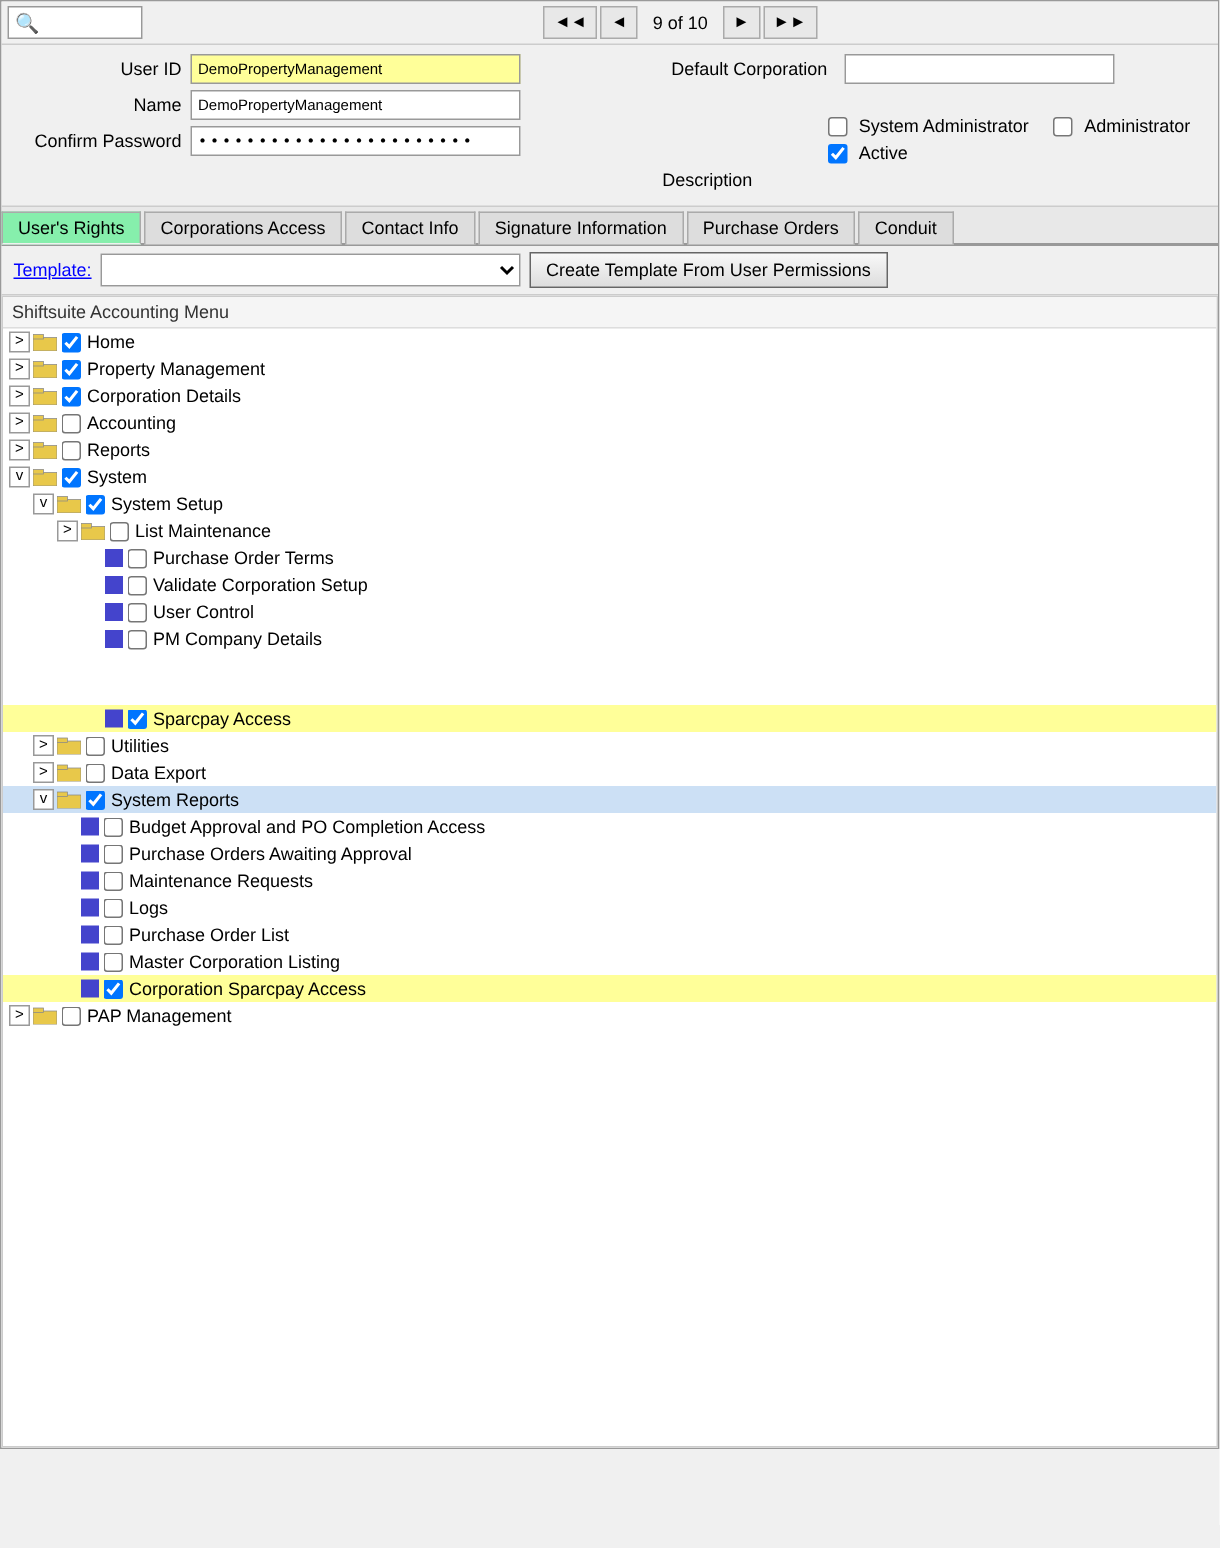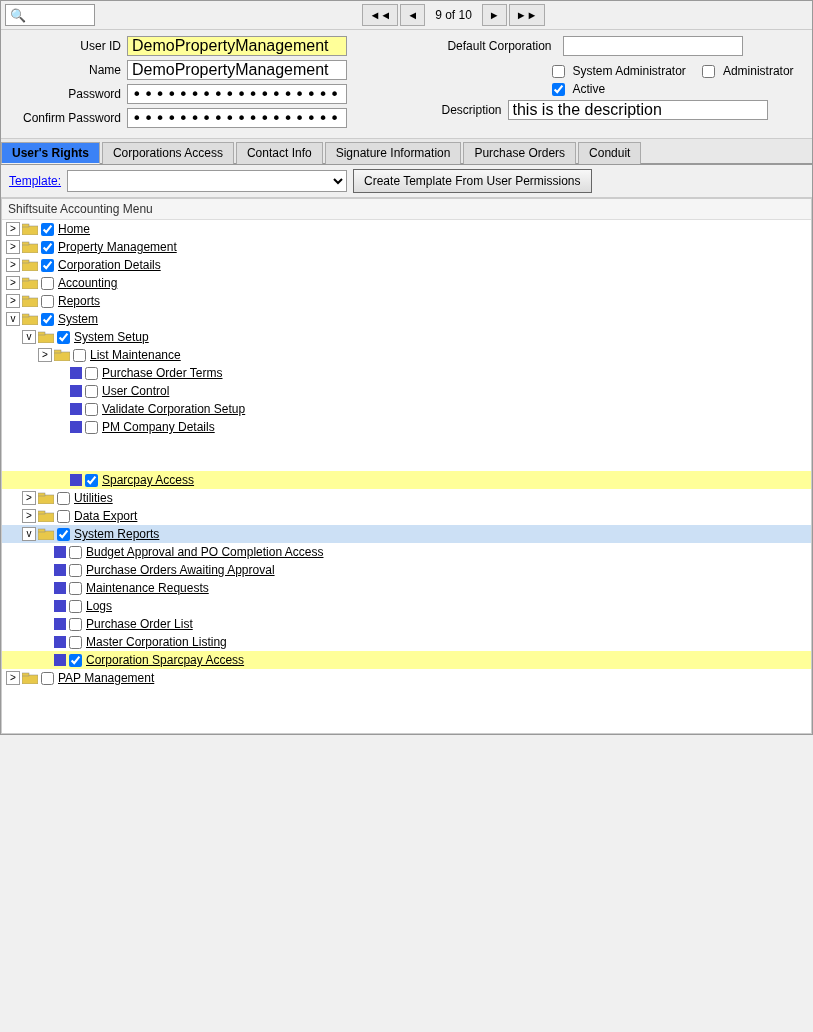--- a/index.html
+++ b/index.html
@@ -73,21 +73,21 @@
     }
     .form-label {
       text-align: right;
       min-width: 110px;
       font-size: 12px;
     }
     .form-input {
       border: 1px solid #999;
       background: white;
       padding: 1px 4px;
-      font-size: 16px;
+      font-size: 10px;
       height: 20px;
     }
     .form-input.yellow-bg {
       background: #ffff99;
     }
     .form-input.wide { width: 220px; }
     .password-input {
       font-family: monospace;
       letter-spacing: 2px;
     }
@@ -113,23 +113,23 @@
       border: 1px solid #aaa;
       border-bottom: none;
       background: #ddd;
       cursor: pointer;
       font-size: 12px;
       margin-right: 2px;
       position: relative;
       top: 1px;
     }
     .tab.active {
-      background: #3b82f6;
+      background: #86efac;
       border-bottom: 1px solid #f0f0f0;
-      font-weight: bold;
+      font-weight: normal;
     }
     
     .template-row {
       display: flex;
       align-items: center;
       padding: 4px 8px;
       gap: 6px;
       background: #f0f0f0;
       border-bottom: 1px solid #ccc;
     }
@@ -154,21 +154,21 @@
       font-size: 12px;
       cursor: pointer;
       height: 24px;
     }
     
     .tree-container {
       background: white;
       border: 1px solid #ccc;
       margin: 0;
       overflow-y: auto;
-      height: 536px;
+      height: 768px;
     }
     .tree-header {
       padding: 3px 6px;
       font-size: 12px;
       color: #333;
       background: #f5f5f5;
       border-bottom: 1px solid #ddd;
     }
     .tree-item {
       display: flex;
@@ -211,21 +211,21 @@
       background: #4444cc;
       margin-right: 3px;
       flex-shrink: 0;
     }
     .checkbox-tree {
       width: 13px;
       height: 13px;
       margin-right: 4px;
       flex-shrink: 0;
     }
-    .item-label { font-size: 12px; text-decoration: underline; }
+    .item-label { font-size: 12px; }
     .spacer-icon {
       display: inline-block;
       width: 14px;
       margin-right: 2px;
       flex-shrink: 0;
     }
   </style>
 </head>
 <body>
 
@@ -251,31 +251,27 @@
       <div style="flex:1;">
         <div class="form-row">
           <span class="form-label">User ID</span>
           <input type="text" class="form-input yellow-bg wide" value="DemoPropertyManagement" style="">
         </div>
         <div class="form-row">
           <span class="form-label">Name</span>
           <input type="text" class="form-input wide" value="DemoPropertyManagement" style="">
         </div>
         <div class="form-row">
-          <span class="form-label">Password</span>
-          <input type="password" class="form-input wide password-input" value="password123456789012345" style="">
-        </div>
-        <div class="form-row">
           <span class="form-label">Confirm Password</span>
           <input type="password" class="form-input wide password-input" value="password123456789012345" style="">
         </div>
       </div>
 
       <div style="flex:1; padding-left:10px;">
-        <div class="form-row" style="margin-bottom:8px;gap:11px;">
+        <div class="form-row" style="margin-bottom:21px;gap:11px;">
           <span class="form-label" style="min-width:130px;">Default Corporation</span>
           <input type="text" class="form-input" style="width: 180px;" value="">
         </div>
         <div class="form-row" style="margin-left:130px; gap:16px;">
           <div class="checkbox-item">
             <input type="checkbox" class="checkbox-tree" style="">
             <span>System Administrator</span>
           </div>
           <div class="checkbox-item">
             <input type="checkbox" class="checkbox-tree" style="">
@@ -283,21 +279,20 @@
           </div>
         </div>
         <div class="form-row" style="margin-left:130px;">
           <div class="checkbox-item">
             <input type="checkbox" class="checkbox-tree" checked="" style="">
             <span>Active</span>
           </div>
         </div>
         <div class="form-row">
           <span class="form-label" style="min-width:80px;">Description</span>
-          <input type="text" class="form-input" style="width: 260px;" value="this is the description">
         </div>
       </div>
     </div>
   </div>
 
   <div class="tabs-bar">
     <div class="tab active">User's Rights</div>
     <div class="tab">Corporations Access</div>
     <div class="tab">Contact Info</div>
     <div class="tab">Signature Information</div>
@@ -416,28 +411,28 @@
       <span class="spacer-icon"></span>
       <span class="doc-icon"></span>
       <input type="checkbox" class="checkbox-tree" style="">
       <span class="item-label">Purchase Order Terms</span>
     </div>
 
     <div class="tree-item indent-3">
       <span class="spacer-icon"></span>
       <span class="doc-icon"></span>
       <input type="checkbox" class="checkbox-tree" style="">
+      <span class="item-label">Validate Corporation Setup</span>
+    </div>
+
+    <div class="tree-item indent-3">
+      <span class="spacer-icon"></span>
+      <span class="doc-icon"></span>
+      <input type="checkbox" class="checkbox-tree" style="">
       <span class="item-label">User Control</span>
-    </div>
-
-    <div class="tree-item indent-3">
-      <span class="spacer-icon"></span>
-      <span class="doc-icon"></span>
-      <input type="checkbox" class="checkbox-tree" style="">
-      <span class="item-label">Validate Corporation Setup</span>
     </div>
 
     <div class="tree-item indent-3">
       <span class="spacer-icon"></span>
       <span class="doc-icon"></span>
       <input type="checkbox" class="checkbox-tree" style="">
       <span class="item-label">PM Company Details</span>
     </div>
 
     <div class="tree-item indent-3" style="background:#ffff99;margin-top:35px;">

